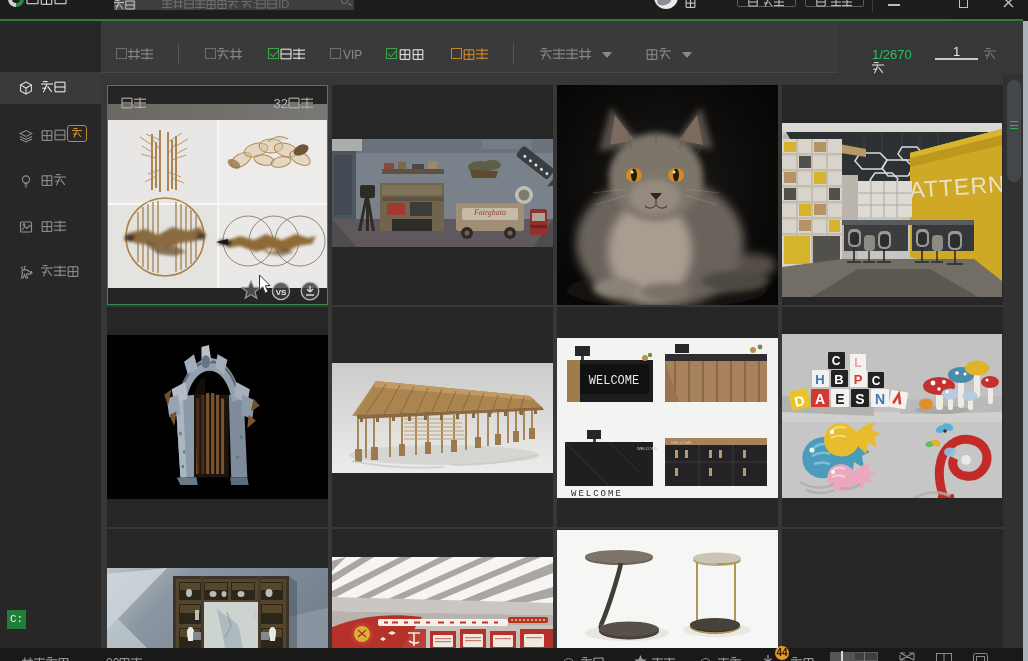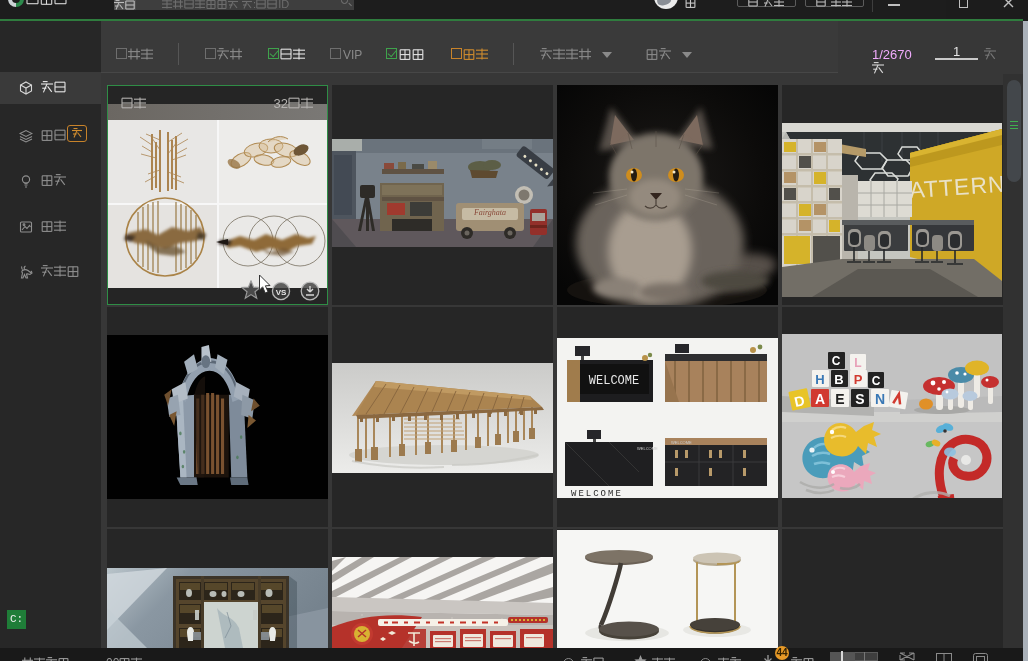--- a/index.html
+++ b/index.html
@@ -437,21 +437,21 @@
           <line x1="6.0" y1="1.8" x2="6.0" y2="11.4" stroke="rgb(138, 138, 138)" stroke-width="1.1"></line>
           <line x1="1.2" y1="6.6" x2="10.8" y2="6.6" stroke="rgb(138, 138, 138)" stroke-width="1.1"></line>
         </svg><svg width="12" height="12" style="display:inline-block;vertical-align:-1px;margin-right:1px" viewBox="0 0 12 12">
           <line x1="0.0" y1="3.0" x2="12.0" y2="3.0" stroke="rgb(138, 138, 138)" stroke-width="1.1"></line>
           <line x1="1.8" y1="0.6" x2="6.6" y2="0.6" stroke="rgb(138, 138, 138)" stroke-width="1.1"></line>
           <line x1="6.0" y1="3.0" x2="2.4" y2="11.4" stroke="rgb(138, 138, 138)" stroke-width="1.1"></line>
           <line x1="6.6" y1="5.4" x2="10.8" y2="10.8" stroke="rgb(138, 138, 138)" stroke-width="1.1"></line>
           <line x1="1.2" y1="7.2" x2="5.4" y2="7.2" stroke="rgb(138, 138, 138)" stroke-width="1.1"></line>
         </svg></span>
       <span class="tri" style="position:absolute;left:581px;top:31px"></span>
-  <span class="fitem" style="left:771px;color:#f0abfc;font-size:13px"><span>1/2670</span><span class="hz"><svg width="12" height="12" style="display:inline-block;vertical-align:-1px;margin-right:1px" viewBox="0 0 12 12">
+  <span class="fitem" style="left:771px;color:#22c55e;font-size:13px"><span>1/2670</span><span class="hz"><svg width="12" height="12" style="display:inline-block;vertical-align:-1px;margin-right:1px" viewBox="0 0 12 12">
             <line x1="0.0" y1="3.0" x2="12.0" y2="3.0" stroke="rgb(217, 217, 217)" stroke-width="1.1"></line>
             <line x1="1.8" y1="0.6" x2="6.6" y2="0.6" stroke="rgb(217, 217, 217)" stroke-width="1.1"></line>
             <line x1="6.0" y1="3.0" x2="2.4" y2="11.4" stroke="rgb(217, 217, 217)" stroke-width="1.1"></line>
             <line x1="6.6" y1="5.4" x2="10.8" y2="10.8" stroke="rgb(217, 217, 217)" stroke-width="1.1"></line>
             <line x1="1.2" y1="7.2" x2="5.4" y2="7.2" stroke="rgb(217, 217, 217)" stroke-width="1.1"></line>
           </svg></span></span>
   <span class="abs" style="left:834px;top:37px;width:43px;height:1.5px;background:#c9c9c9"></span>
   <span class="fitem" style="left:834px;width:43px;text-align:center;color:#e4e4e4;top:24px">1</span>
   <span class="fitem hz" style="left:883px;color:#777"><svg width="12" height="12" style="display:inline-block;vertical-align:-1px;margin-right:1px" viewBox="0 0 12 12">
           <line x1="0.0" y1="3.0" x2="12.0" y2="3.0" stroke="rgb(119, 119, 119)" stroke-width="1.1"></line>

